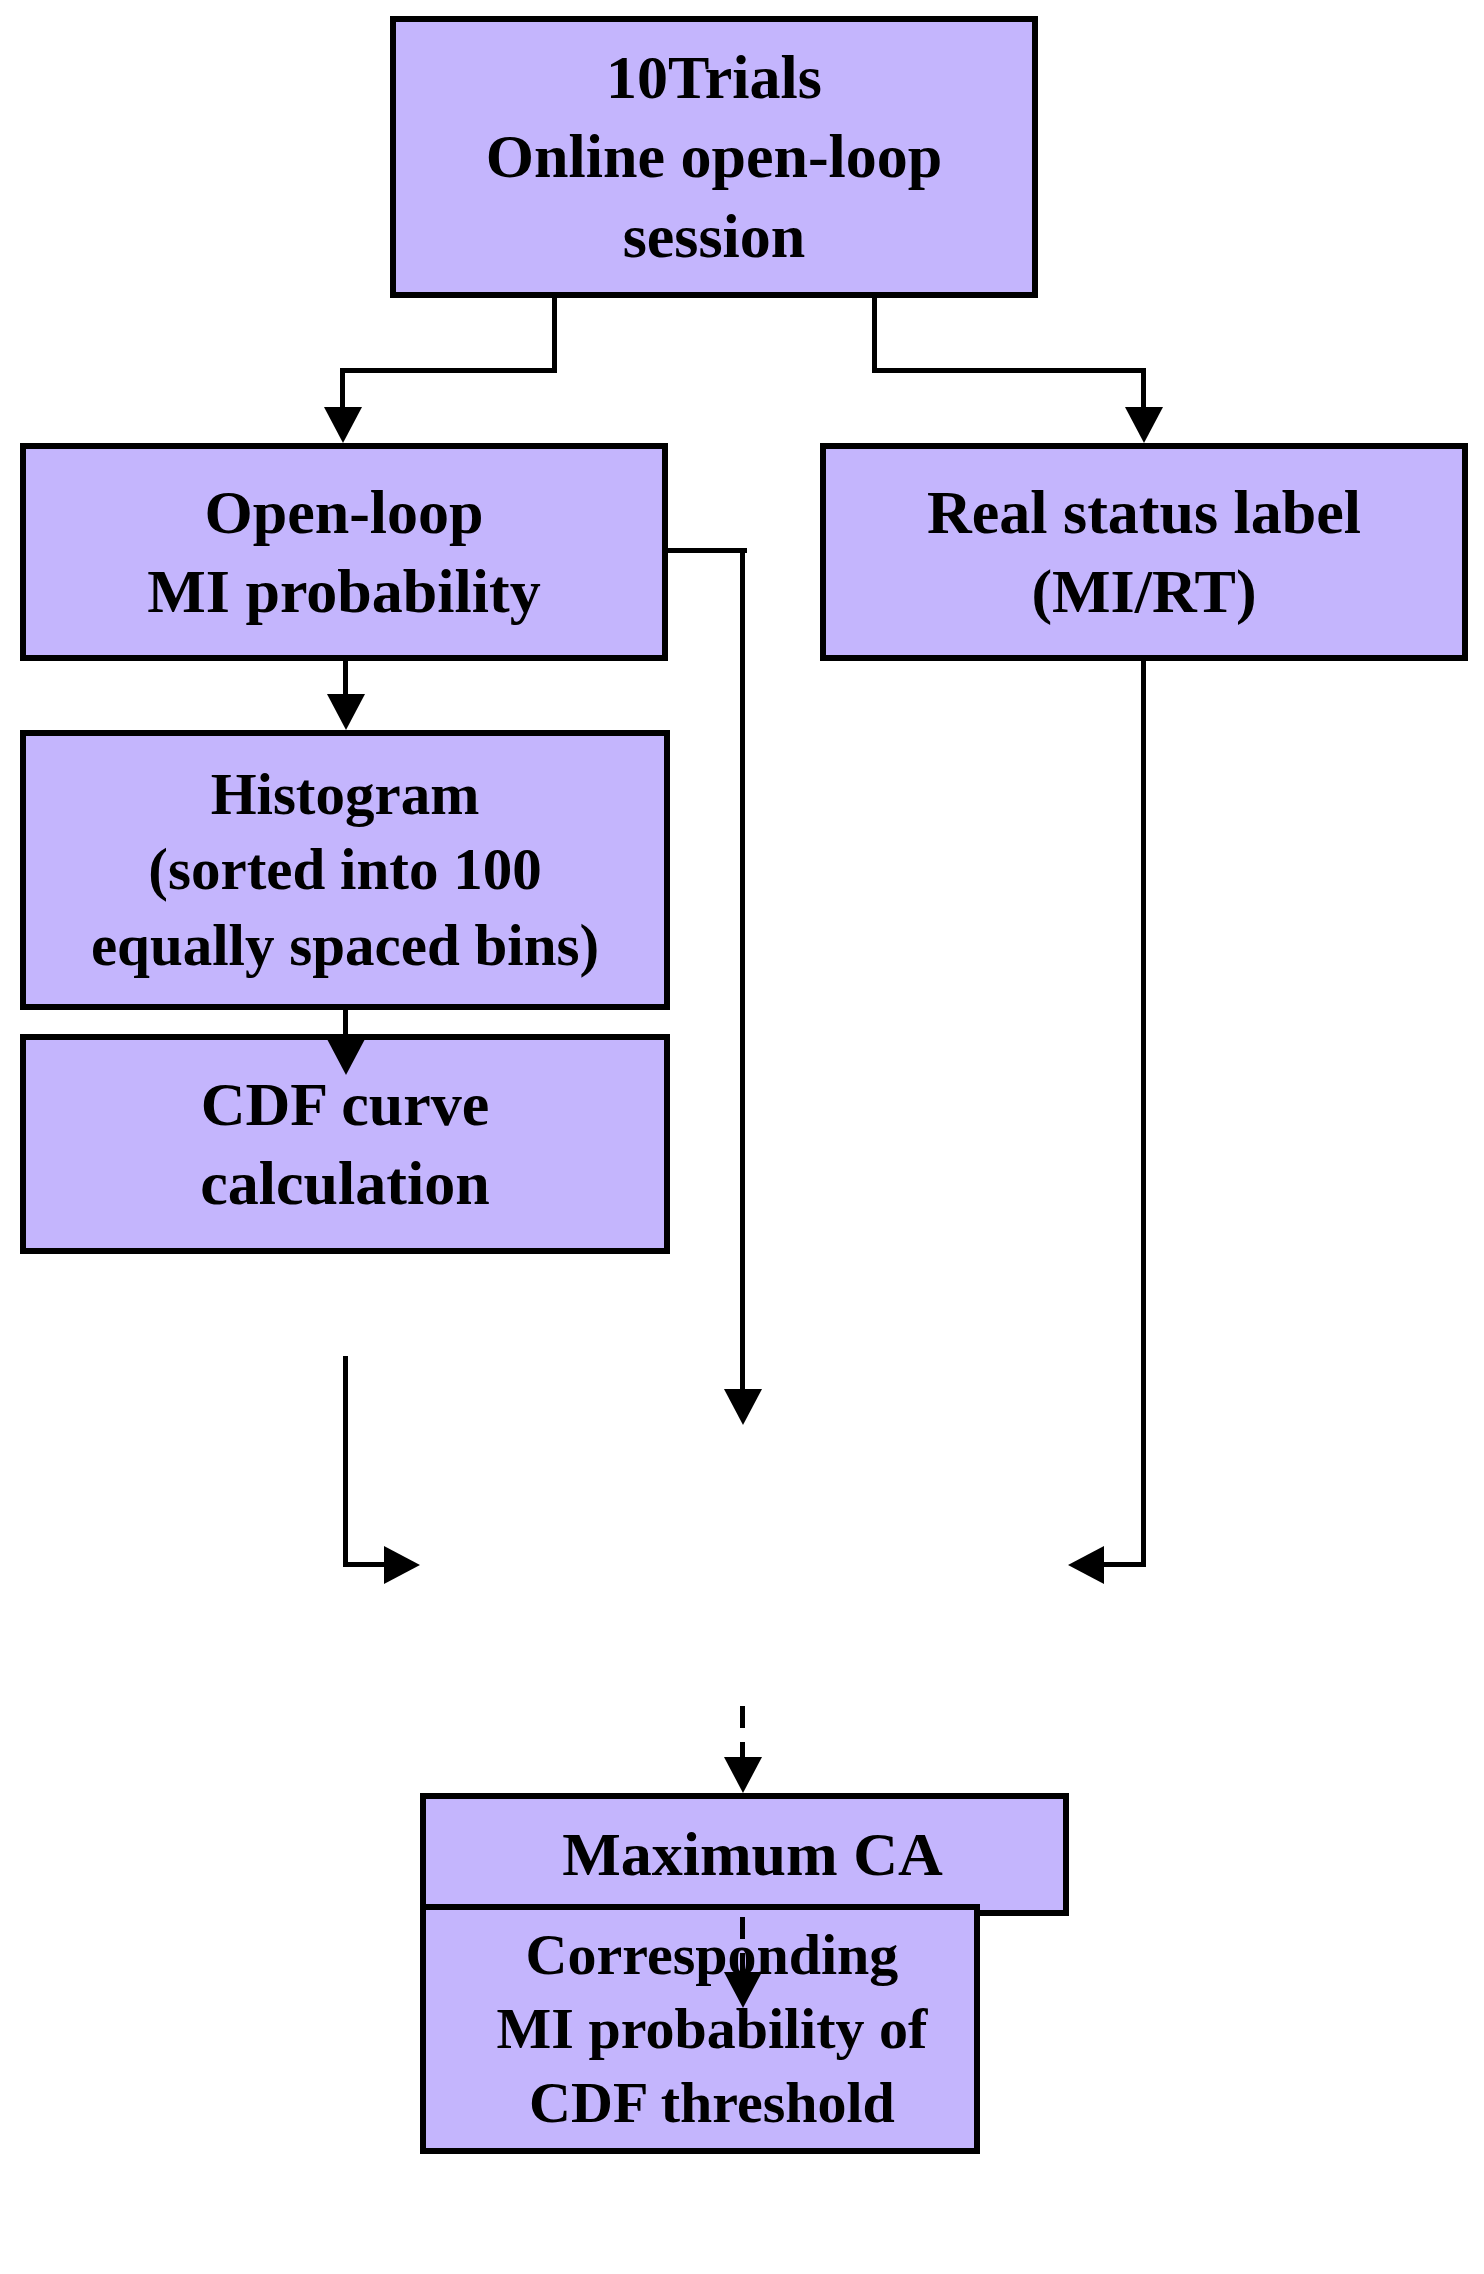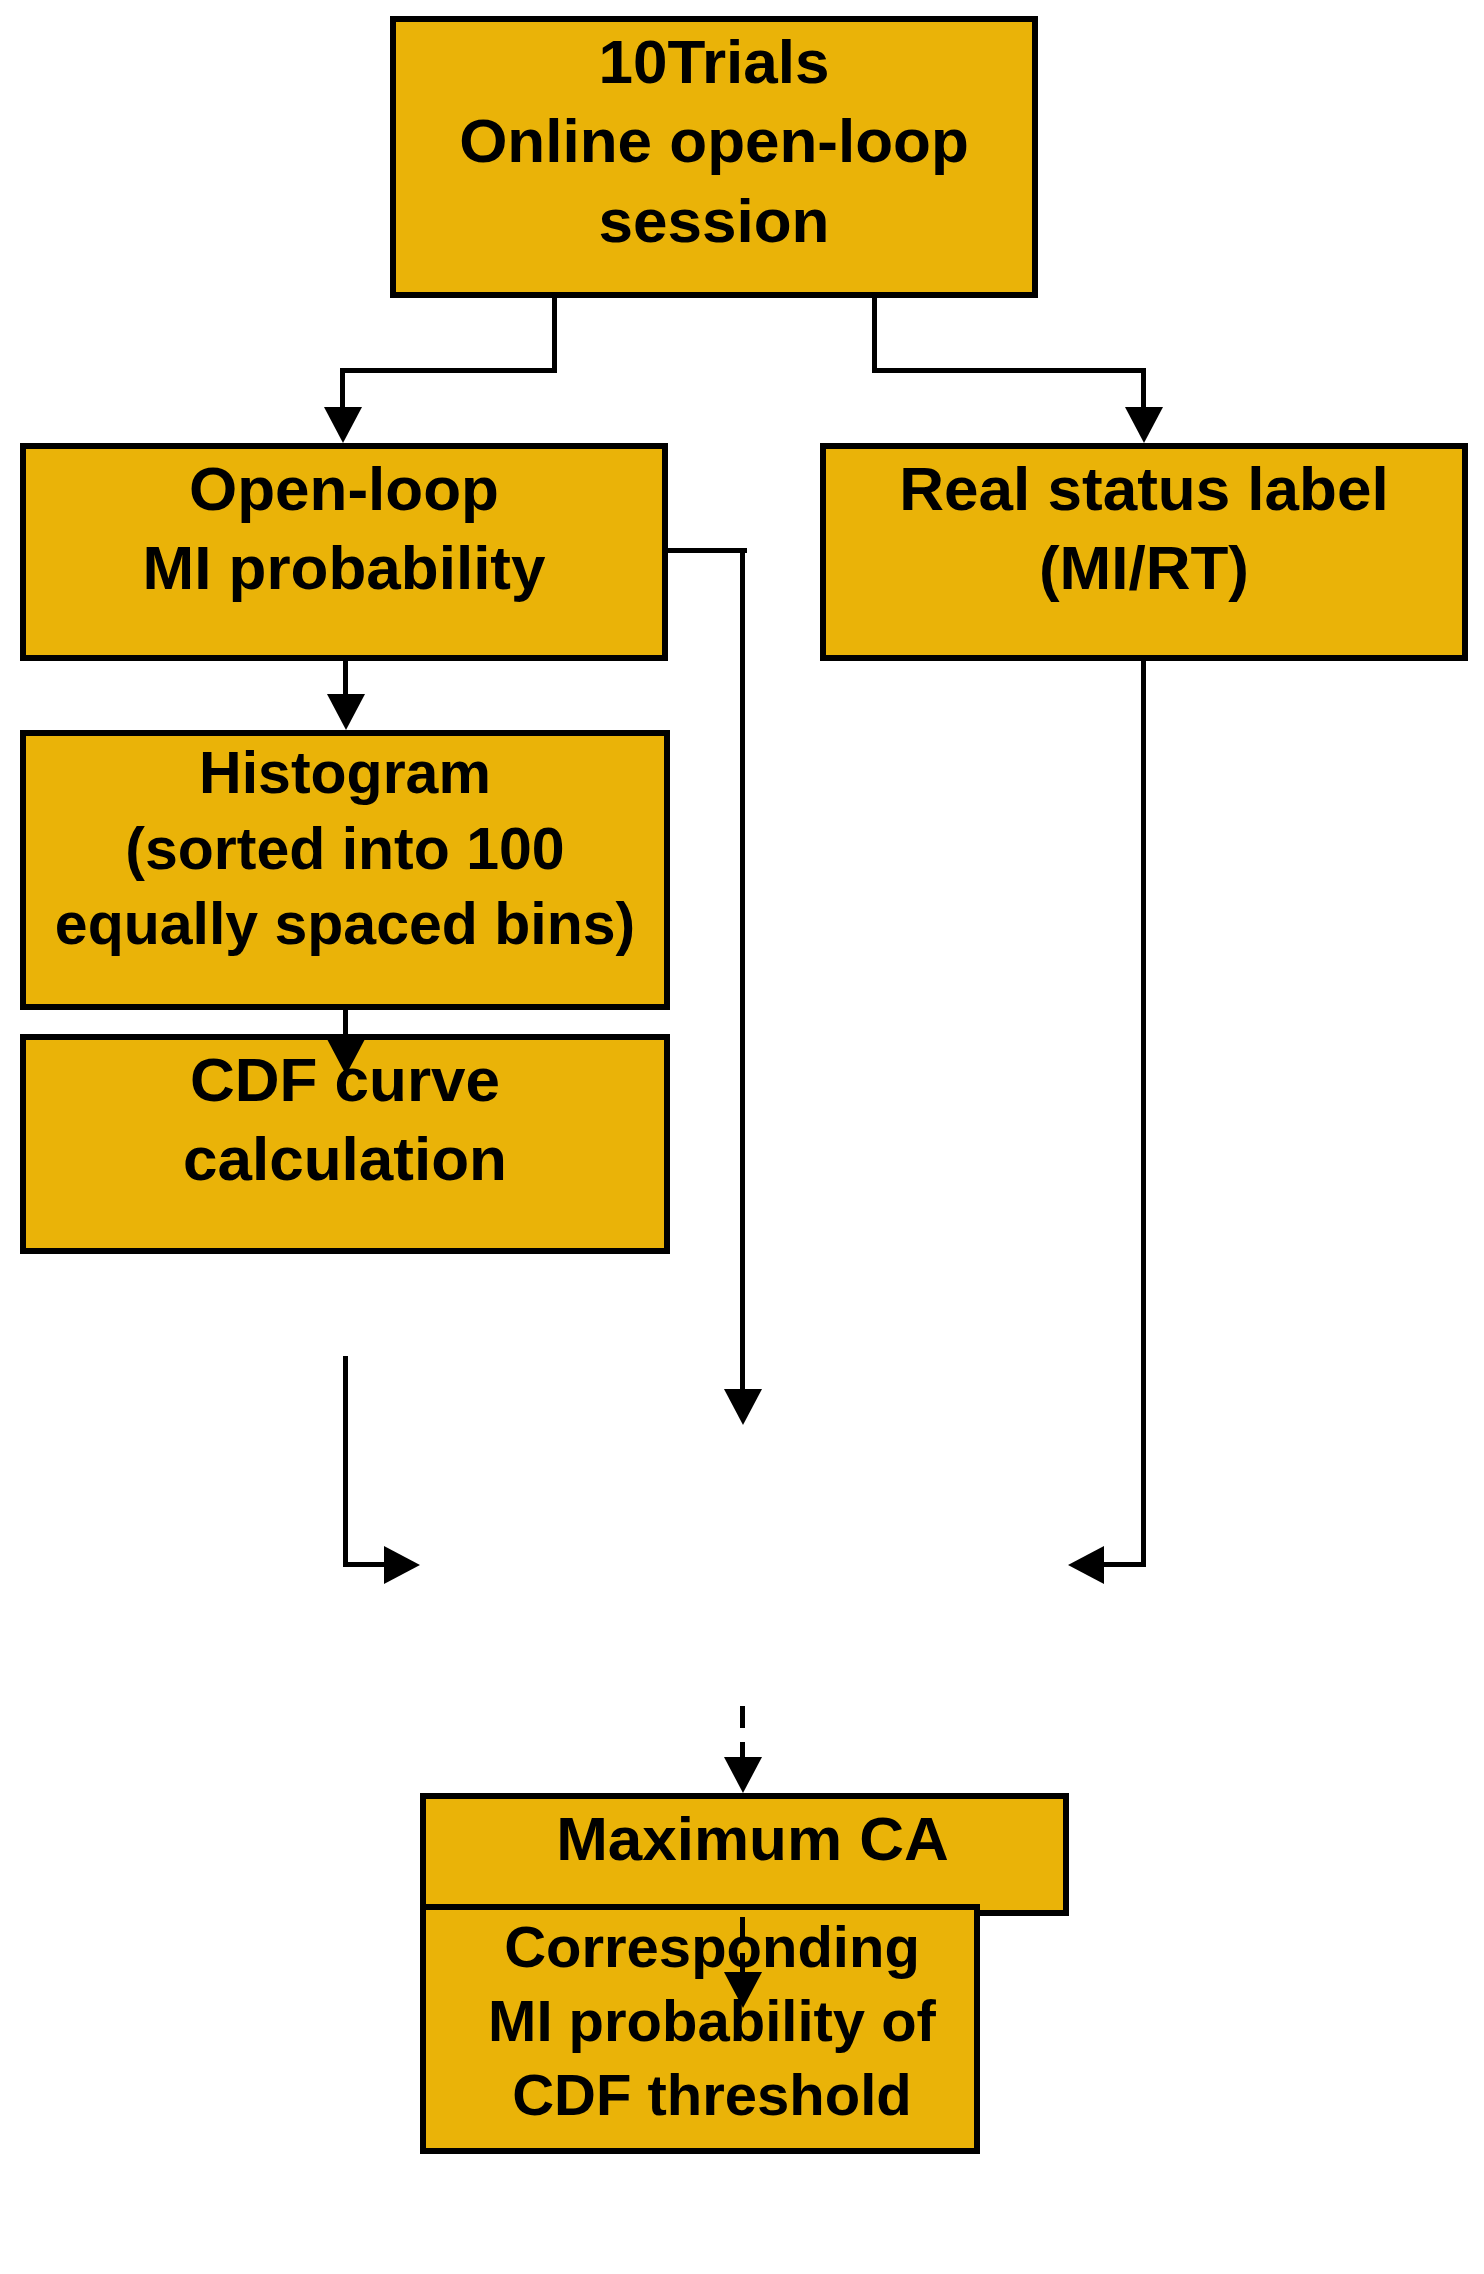--- a/index.html
+++ b/index.html
@@ -8,24 +8,26 @@
     width:1484px;height:2274px;
     background:#ffffff;
     font-family:"Liberation Sans","DejaVu Sans",sans-serif;
     color:#000;
     overflow:hidden;
   }
   .node{
     position:absolute;
     box-sizing:border-box;
     border:6px solid #000;
-    background:#eab308;
+    background:#c4b5fd;
     display:flex;
+    align-items:center;
     justify-content:center;
     text-align:center;
+    font-family:Liberation Serif, serif;
   }
   .node-label{
     white-space:pre-line;
     font-weight:700;
     font-size:62px;
     line-height:1.28;
     color:#000;
   }
   
   #n-trials        {left:390px;  top:16px;   width:648px; height:282px;}

